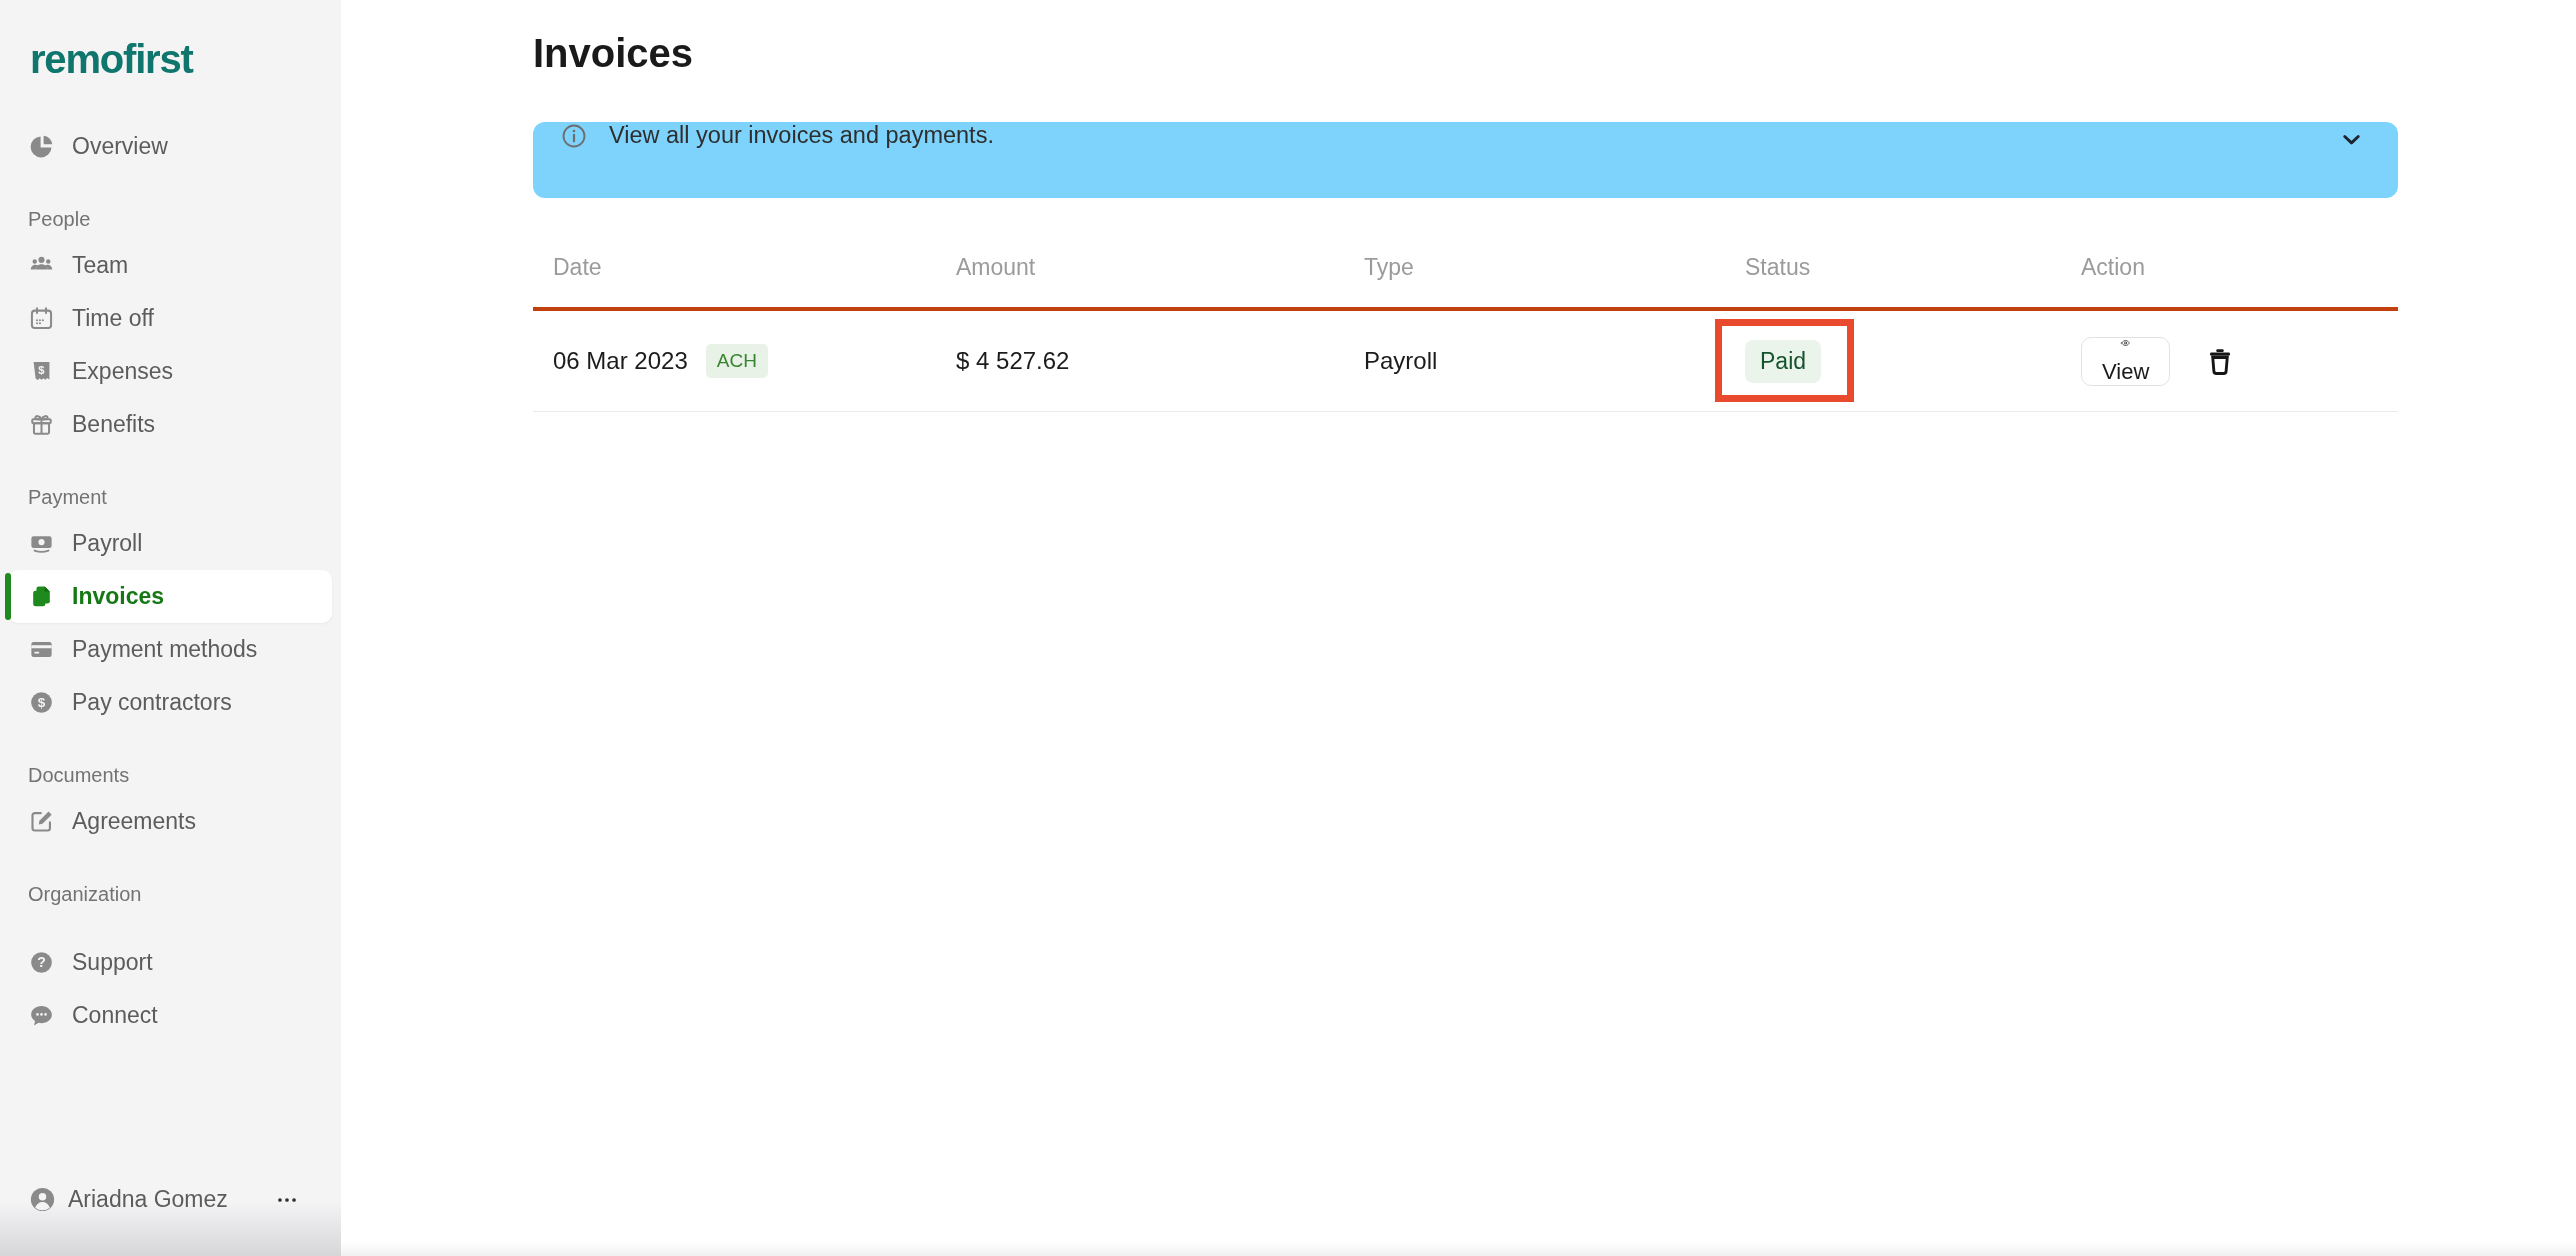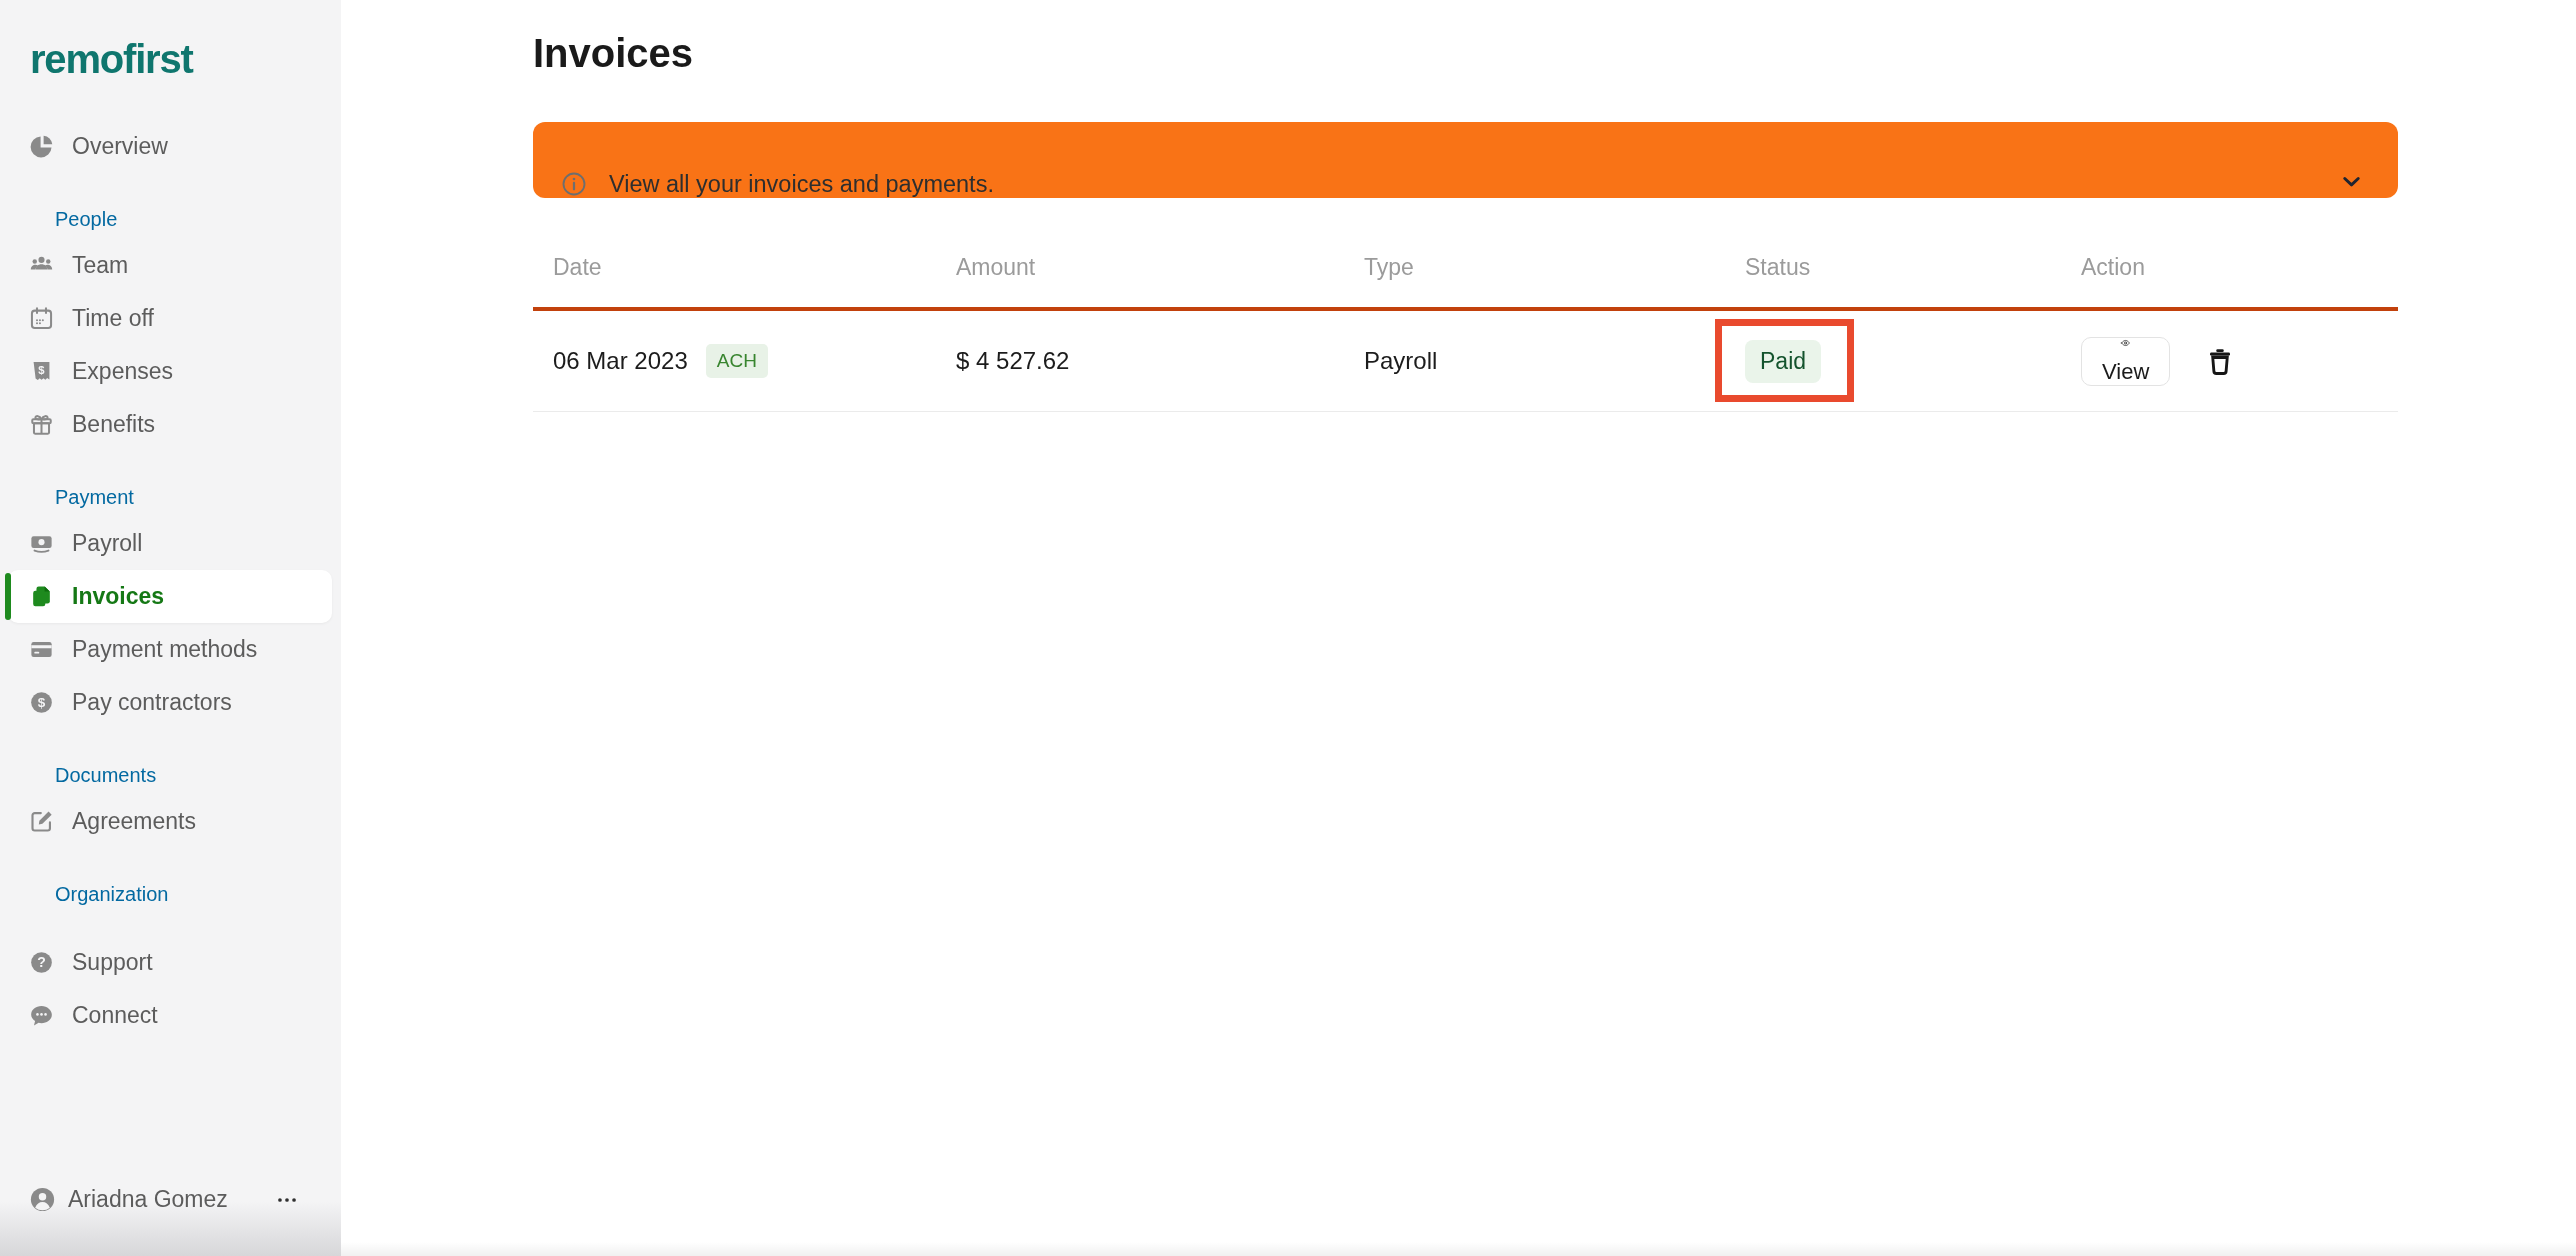--- a/index.html
+++ b/index.html
@@ -13,42 +13,42 @@
   .sidebar::after { content:""; position:absolute; left:0; right:0; bottom:0; height:55px;
              background:linear-gradient(180deg, rgba(244,244,245,0) 0%, rgba(190,190,194,0.55) 100%);
              pointer-events:none; }
   .logo { margin:34px 0 0 30px; font-size:40px; font-weight:700; letter-spacing:-1.2px;
           color:#0f766e; line-height:50px; }
   nav { margin-top:36px; display:flex; flex-direction:column; }
   .nav-item { display:flex; align-items:center; height:53px; padding-left:28px;
               gap:17px; font-size:23px; color:#5C5C5C; cursor:pointer; }
   .nav-item .icon { width:27px; height:27px; color:#8A8A8A; flex-shrink:0; }
   .section-header { margin-top:26px; height:40px; display:flex; align-items:center;
-              padding-left:28px; font-size:20px; color:#0369a1;margin-left:27px; }
+              padding-left:28px; font-size:20px; color:#737373; }
   .nav-item.active { position:relative; background:#ffffff; margin:0 9px 0 8px;
               padding-left:20px; border-radius:10px;
               box-shadow:0 1px 3px rgba(0,0,0,0.05); color:#157815; font-weight:700; }
   .nav-item.active .icon { color:#1E8A1E; }
   .nav-item.active::before { content:""; position:absolute; left:-3px; top:3px; bottom:3px;
               width:6px; border-radius:4px; background:#1E8A1E; }
   .secondary { margin-top:22px; display:flex; flex-direction:column; }
   .user-row { margin-top:auto; margin-bottom:30px; height:53px; display:flex;
               align-items:center; padding-left:28px; gap:11px; font-size:23px; color:#5C5C5C;
               position:relative; z-index:1; }
   .user-row .icon { width:29px; height:29px; color:#8A8A8A; }
   .ellipsis-btn { margin-left:auto; margin-right:36px; width:36px; height:36px; border:none;
               background:transparent; cursor:pointer; display:flex; align-items:center;
               justify-content:center; color:#2F2F2F; }
   .ellipsis-btn svg { width:26px; height:26px; }
 
   
   .main { position:relative; flex:1; padding-left:192px; background:#ffffff; }
   .page-title { margin-top:30px; font-size:40px; line-height:46px; font-weight:600; color:#1A1A1A; }
-  .banner { margin-top:46px; width:1865px; height:76px; background:#f97316; border-radius:12px;
-            display:flex; align-items:flex-end; padding:0 30px 0 27px; }
+  .banner { margin-top:46px; width:1865px; height:76px; background:#7dd3fc; border-radius:12px;
+            display:flex; align-items:flex-start; padding:0 30px 0 27px; }
   .banner .info { width:28px; height:28px; color:#6E6E6E; flex-shrink:0; }
   .banner-text { margin-left:21px; font-size:23.5px; color:#2E2E2E; }
   .banner-chevron { margin-left:auto; width:34px; height:34px; border:none; background:transparent;
             cursor:pointer; color:#1F2430; display:flex; align-items:center; justify-content:center; }
   .banner-chevron svg { width:27px; height:27px; }
 
   .table { width:1865px; margin-top:43px; }
   .thead, .trow { display:grid; grid-template-columns:403px 408px 381px 336px 1fr;
             padding-left:20px; }
   .thead { height:70px; border-bottom:4px solid #c2410c; align-items:start; padding-top:13px;

